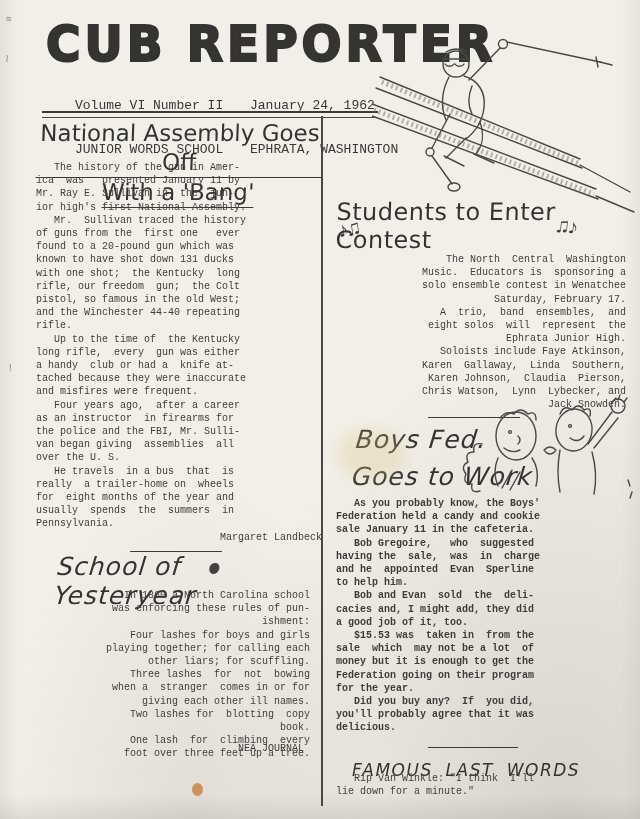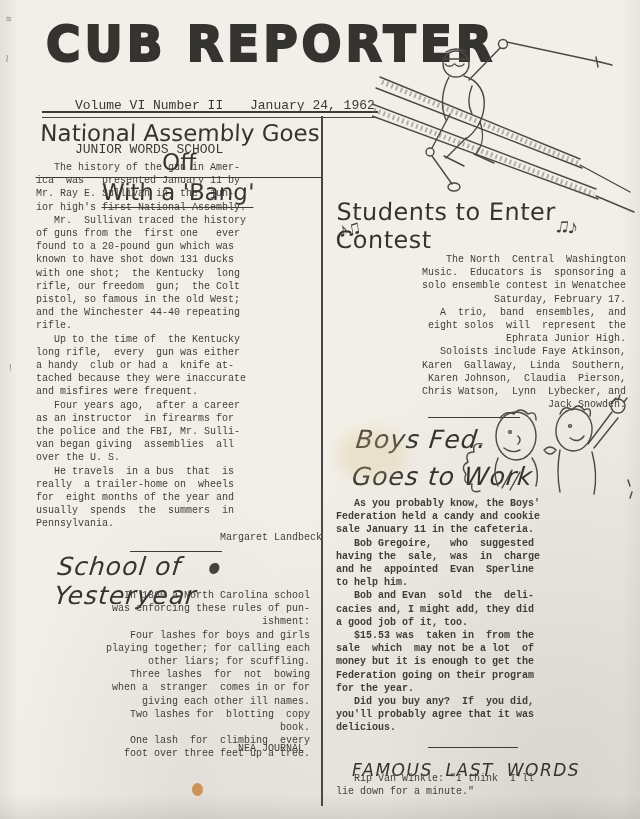--- a/index.html
+++ b/index.html
@@ -59,20 +59,21 @@
 <div class="page">
 
   <div class="abs masthead-title headline">CUB REPORTER</div>
 
   <div class="abs mast-info" style="left:75px;top:70px;">
     <div>Volume VI Number II</div>
     <div>JUNIOR WORDS SCHOOL</div>
   </div>
   <div class="abs mast-info" style="left:250px;top:70px;">
     <div>January 24, 1962</div>
+    <div>EPHRATA, WASHINGTON</div>
   </div>
 
   <div class="abs masthead-rule"></div>
   <div class="abs col-divider"></div>
 
   <div class="abs" style="left:372px;top:26px;width:264px;height:188px;">
     <svg width="264" height="188" viewBox="0 0 264 188">
 
       <path class="sk-tex" d="M10,56 L206,137"></path>
       <path class="sk-tex" d="M2,84 L222,168"></path>

